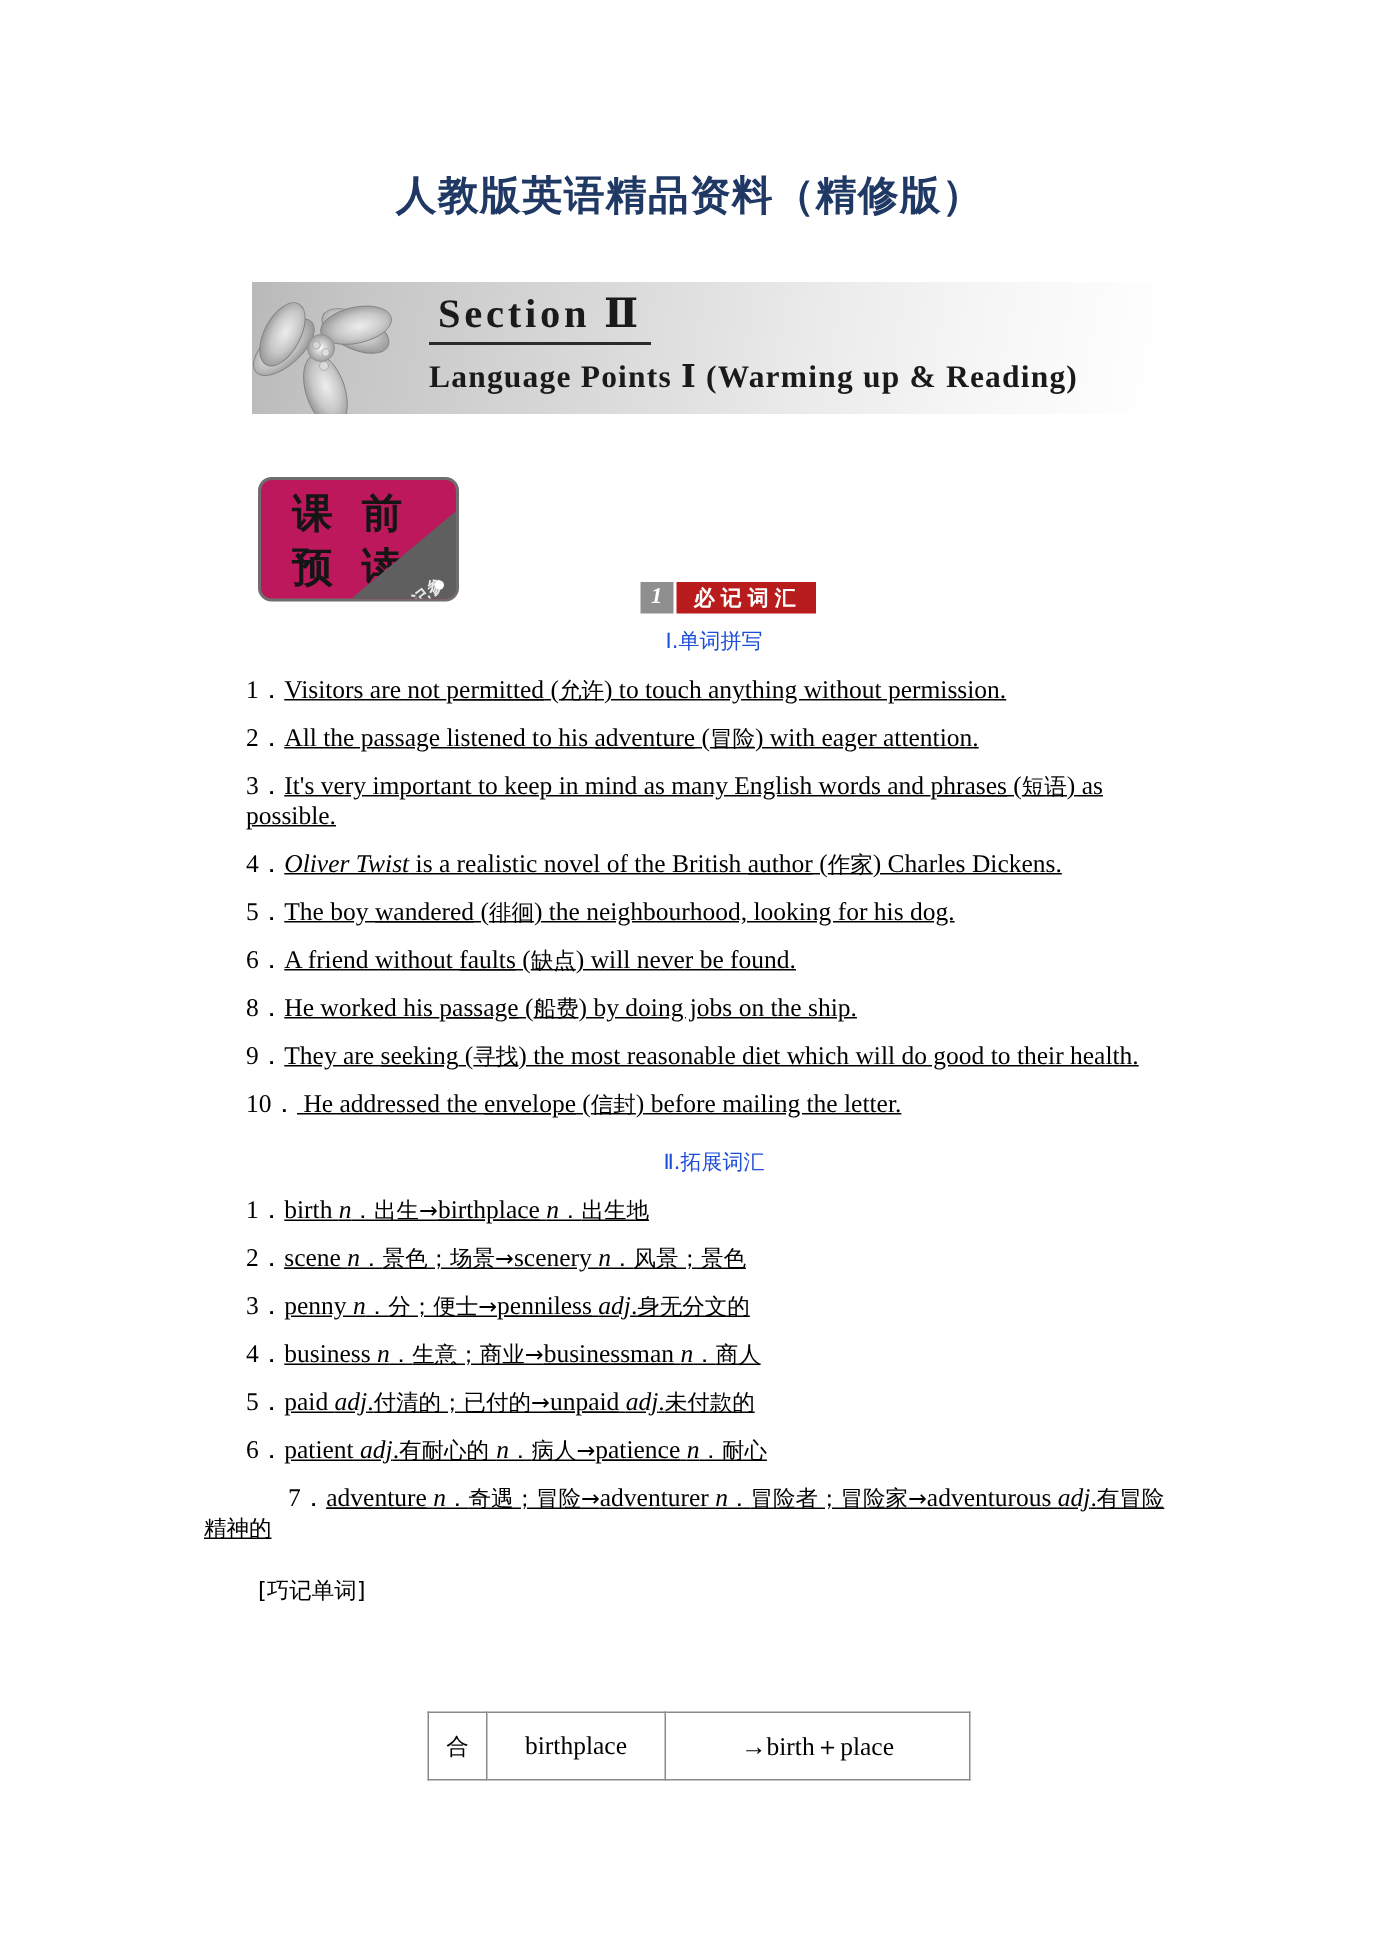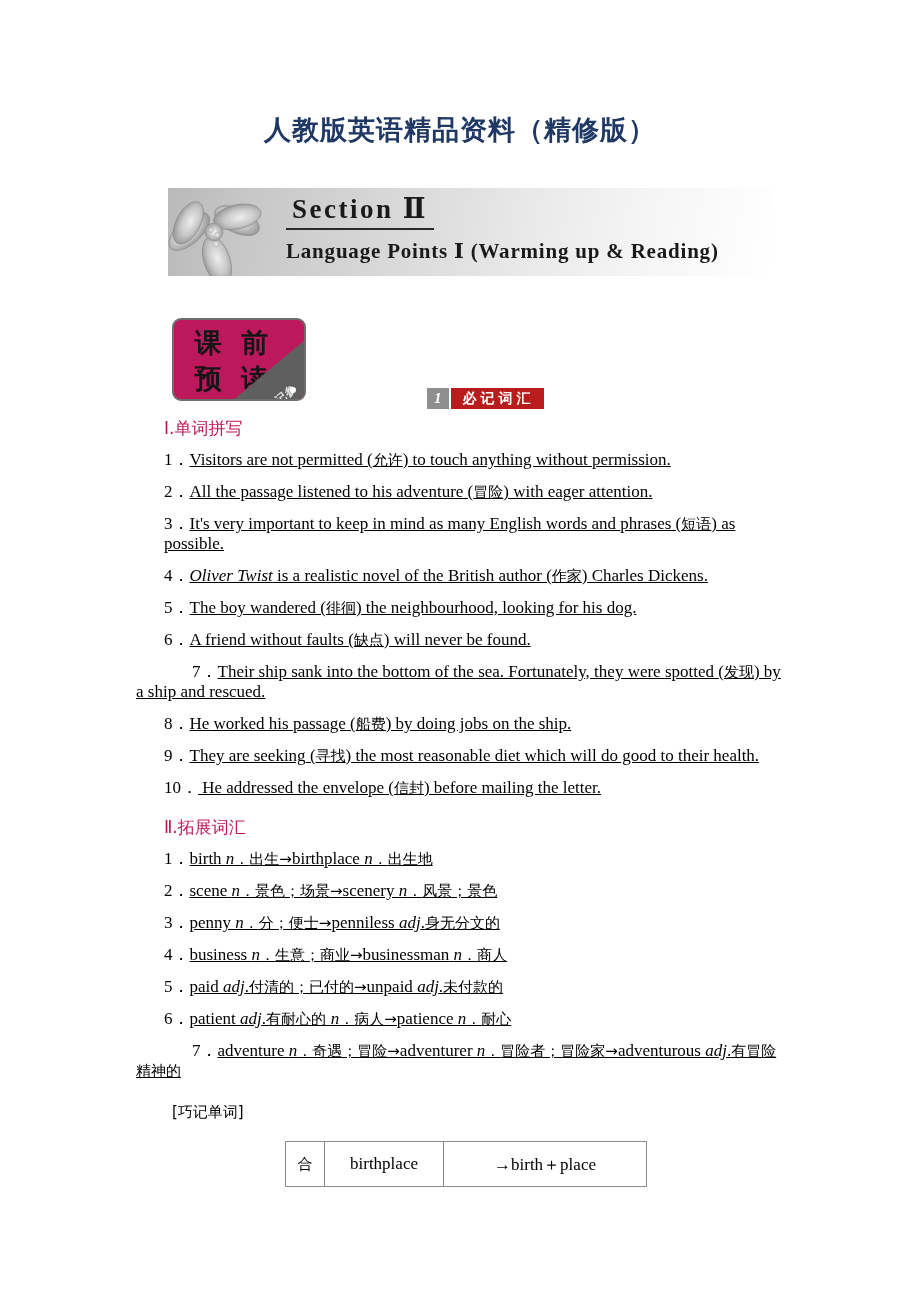--- a/index.html
+++ b/index.html
@@ -175,24 +175,25 @@
 
   
   .content {
     position: absolute;
     left: 136px;
     top: 418px;
     width: 652px;
   }
   .sub-head {
     font-family: "DejaVu Sans", "Liberation Sans", sans-serif;
-    font-size: 17px;
-    color: #be185d;
+    font-size: 14px;
+    color: #1d4ed8;
     margin: 0 0 12px 28px;
     line-height: 20px;
+    text-align: center;
   }
   .sub-head.second {
     margin-top: 19px;
   }
   .item {
     font-size: 17px;
     line-height: 20px;
     margin: 0 0 12px 0;
     text-indent: 0;
     padding-left: 28px;
@@ -291,21 +292,20 @@
 </div>
 
 <div class="content" id="content-root">
     <div class="sub-head">Ⅰ.单词拼写</div>
     <div class="item"><span class="num">1．</span><span>Visitors are not </span><span class="u">permitted</span><span> (</span><span class="cn">允许</span><span>) to touch anything without permission.</span></div>
     <div class="item"><span class="num">2．</span><span>All the passage listened to his </span><span class="u">adventure</span><span> (</span><span class="cn">冒险</span><span>) with eager attention.</span></div>
     <div class="item"><span class="num">3．</span><span>It's very important to keep in mind as many English words and </span><span class="u">phrases</span><span> (</span><span class="cn">短语</span><span>) as possible.</span></div>
     <div class="item"><span class="num">4．</span><span class="it">Oliver Twist</span><span> is a realistic novel of the British </span><span class="u">author</span><span> (</span><span class="cn">作家</span><span>) Charles Dickens.</span></div>
     <div class="item"><span class="num">5．</span><span>The boy </span><span class="u">wandered</span><span> (</span><span class="cn">徘徊</span><span>) the neighbourhood, looking for his dog.</span></div>
     <div class="item"><span class="num">6．</span><span>A friend without </span><span class="u">faults</span><span> (</span><span class="cn">缺点</span><span>) will never be found.</span></div>
-    <div class="item wrap"><span class="num">7．</span><span>Their ship sank into the bottom of the sea. Fortunately, they were </span><span class="u">spotted</span><span> (</span><span class="cn">发现</span><span>) by a ship and rescued.</span></div>
     <div class="item"><span class="num">8．</span><span>He worked his </span><span class="u">passage</span><span> (</span><span class="cn">船费</span><span>) by doing jobs on the ship.</span></div>
     <div class="item"><span class="num">9．</span><span>They are </span><span class="u">seeking</span><span> (</span><span class="cn">寻找</span><span>) the most reasonable diet which will do good to their health.</span></div>
     <div class="item"><span class="num">10．</span><span> He addressed the </span><span class="u">envelope</span><span> (</span><span class="cn">信封</span><span>) before mailing the letter.</span></div>
     <div class="sub-head second">Ⅱ.拓展词汇</div>
     <div class="item"><span class="num">1．</span><span>birth </span><span class="it">n</span><span class="cn">．</span><span class="cn">出生→</span><span class="u">birthplace</span><span> </span><span class="it">n</span><span class="cn">．</span><span class="cn">出生地</span></div>
     <div class="item"><span class="num">2．</span><span class="u">scene</span><span> </span><span class="it">n</span><span class="cn">．</span><span class="cn">景色；场景→</span><span>scenery </span><span class="it">n</span><span class="cn">．</span><span class="cn">风景；景色</span></div>
     <div class="item"><span class="num">3．</span><span>penny </span><span class="it">n</span><span class="cn">．</span><span class="cn">分；便士→</span><span class="u">penniless</span><span> </span><span class="it">adj</span><span>.</span><span class="cn">身无分文的</span></div>
     <div class="item"><span class="num">4．</span><span>business </span><span class="it">n</span><span class="cn">．</span><span class="cn">生意；商业→</span><span class="u">businessman</span><span> </span><span class="it">n</span><span class="cn">．</span><span class="cn">商人</span></div>
     <div class="item"><span class="num">5．</span><span>paid </span><span class="it">adj</span><span>.</span><span class="cn">付清的；已付的→</span><span class="u">unpaid</span><span> </span><span class="it">adj</span><span>.</span><span class="cn">未付款的</span></div>
     <div class="item"><span class="num">6．</span><span>patient </span><span class="it">adj</span><span>.</span><span class="cn">有耐心的  </span><span class="it">n</span><span class="cn">．</span><span class="cn">病人→</span><span class="u">patience</span><span> </span><span class="it">n</span><span class="cn">．</span><span class="cn">耐心</span></div>

